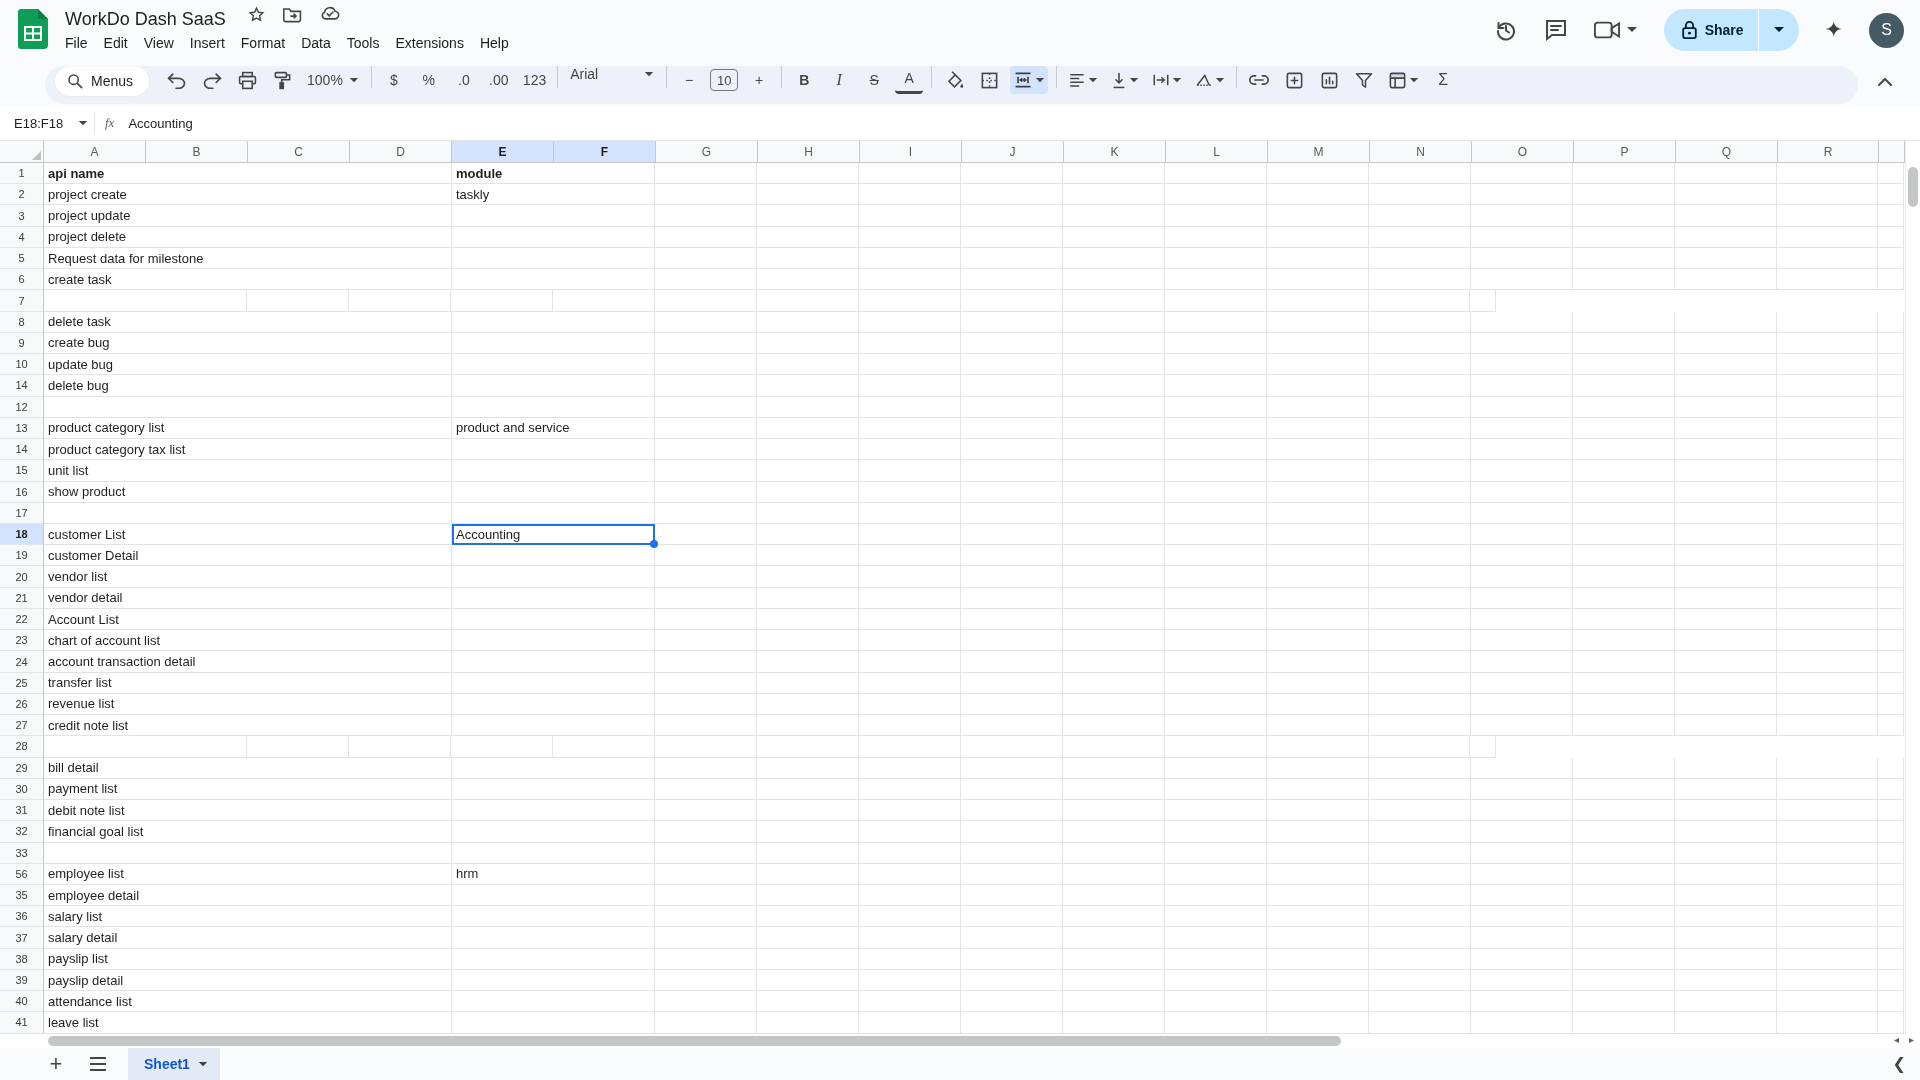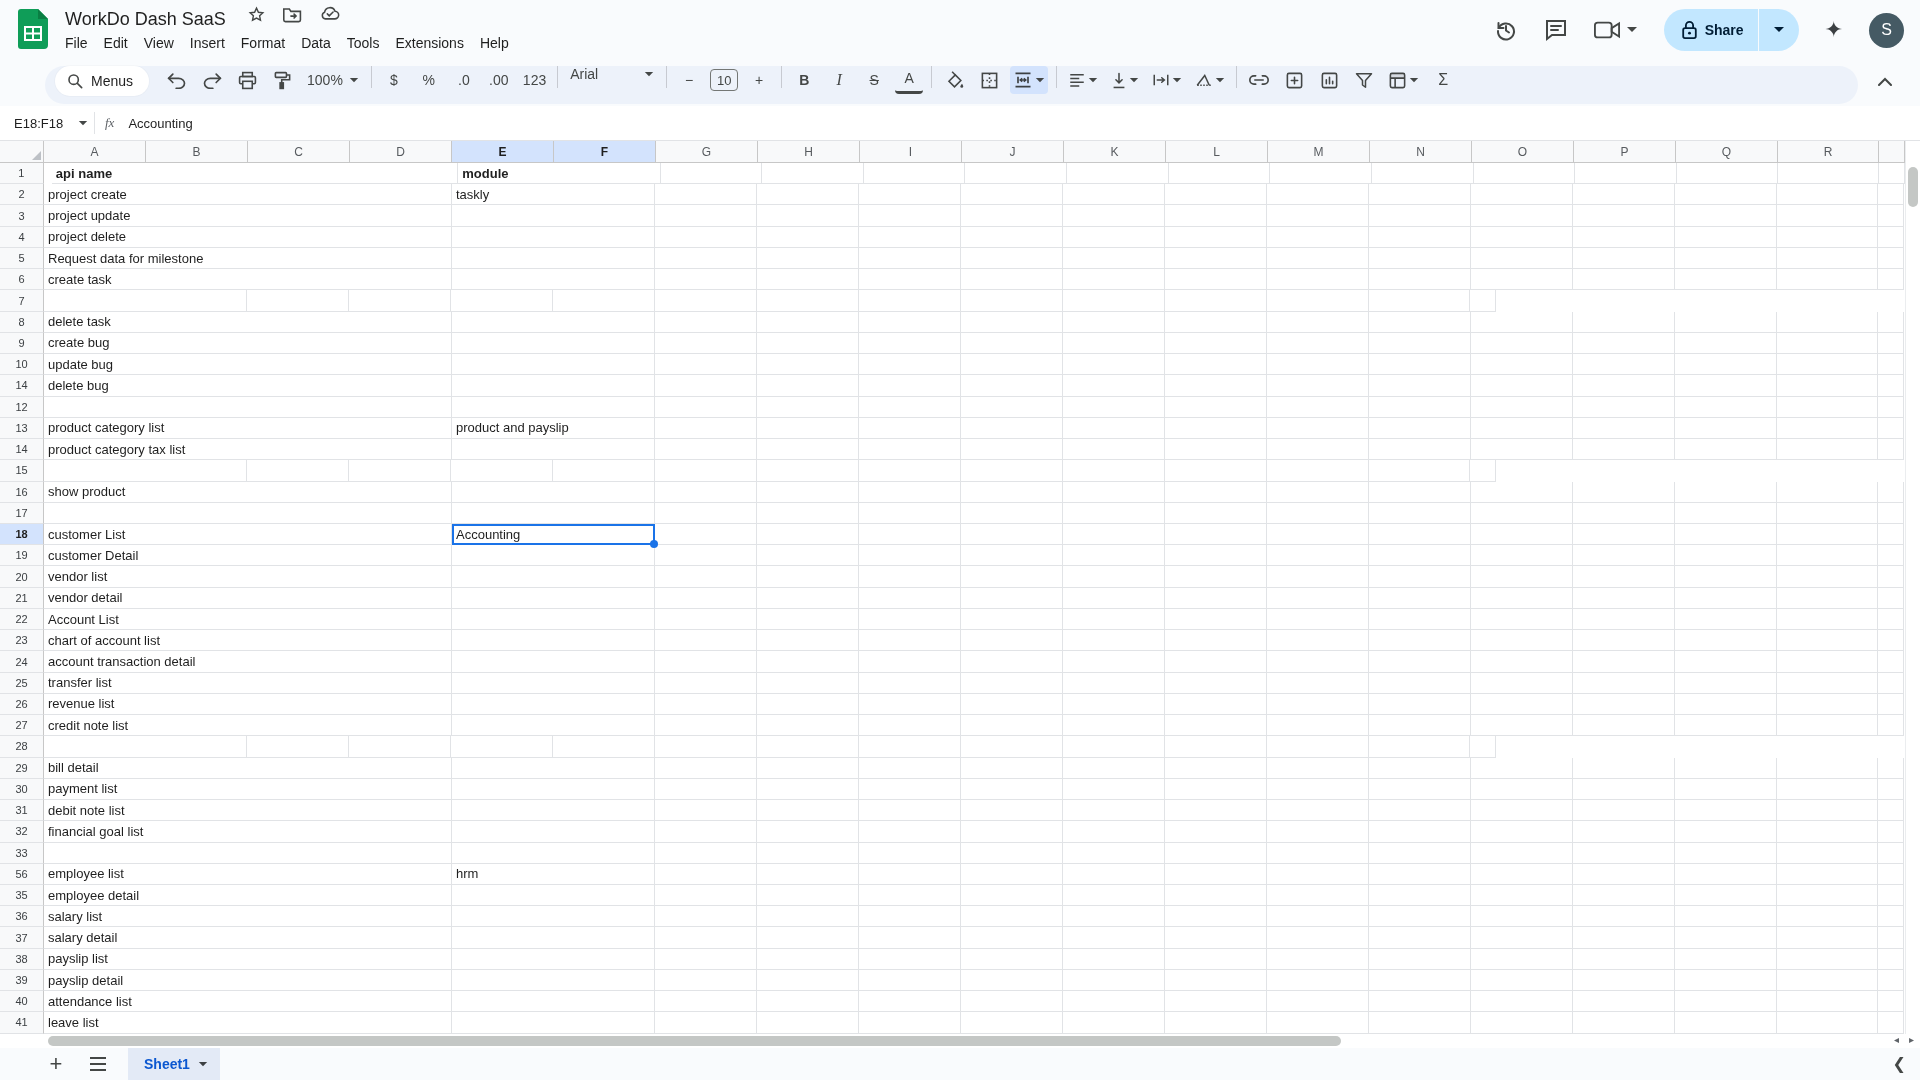--- a/index.html
+++ b/index.html
@@ -410,21 +410,21 @@
       <div class="col-h" style="width: 102px;">N</div>
       <div class="col-h" style="width: 102px;">O</div>
       <div class="col-h" style="width: 102px;">P</div>
       <div class="col-h" style="width: 102px;">Q</div>
       <div class="col-h" style="width: 101px;">R</div>
       <div class="col-h" style="width: 26px;"></div>
     </div>
   <div id="grid-body">
       <div class="grid-row">
         <div class="row-h">1</div>
-        <div class="cell bold" style="width: 408px; margin-left: 8px;">api name</div>
+        <div class="cell bold" style="width: 408px;">api name</div>
         <div class="cell bold" style="width: 203px;">module</div>
         <div class="cell" style="width: 102px;"></div>
         <div class="cell" style="width: 102px;"></div>
         <div class="cell" style="width: 102px;"></div>
         <div class="cell" style="width: 102px;"></div>
         <div class="cell" style="width: 102px;"></div>
         <div class="cell" style="width: 102px;"></div>
         <div class="cell" style="width: 102px;"></div>
         <div class="cell" style="width: 102px;"></div>
         <div class="cell" style="width: 102px;"></div>
@@ -626,21 +626,21 @@
         <div class="cell" style="width: 102px;"></div>
         <div class="cell" style="width: 102px;"></div>
         <div class="cell" style="width: 102px;"></div>
         <div class="cell" style="width: 102px;"></div>
         <div class="cell" style="width: 101px;"></div>
         <div class="cell" style="width: 26px;"></div>
       </div>
       <div class="grid-row">
         <div class="row-h">13</div>
         <div class="cell" style="width: 408px;">product category list</div>
-        <div class="cell" style="width: 203px;">product and payslip</div>
+        <div class="cell" style="width: 203px;">product and service</div>
         <div class="cell" style="width: 102px;"></div>
         <div class="cell" style="width: 102px;"></div>
         <div class="cell" style="width: 102px;"></div>
         <div class="cell" style="width: 102px;"></div>
         <div class="cell" style="width: 102px;"></div>
         <div class="cell" style="width: 102px;"></div>
         <div class="cell" style="width: 102px;"></div>
         <div class="cell" style="width: 102px;"></div>
         <div class="cell" style="width: 102px;"></div>
         <div class="cell" style="width: 102px;"></div>
@@ -661,20 +661,21 @@
         <div class="cell" style="width: 102px;"></div>
         <div class="cell" style="width: 102px;"></div>
         <div class="cell" style="width: 102px;"></div>
         <div class="cell" style="width: 102px;"></div>
         <div class="cell" style="width: 102px;"></div>
         <div class="cell" style="width: 101px;"></div>
         <div class="cell" style="width: 26px;"></div>
       </div>
       <div class="grid-row">
         <div class="row-h">15</div>
+        <div class="cell" style="width: 408px;">unit list</div>
         <div class="cell" style="width: 203px;"></div>
         <div class="cell" style="width: 102px;"></div>
         <div class="cell" style="width: 102px;"></div>
         <div class="cell" style="width: 102px;"></div>
         <div class="cell" style="width: 102px;"></div>
         <div class="cell" style="width: 102px;"></div>
         <div class="cell" style="width: 102px;"></div>
         <div class="cell" style="width: 102px;"></div>
         <div class="cell" style="width: 102px;"></div>
         <div class="cell" style="width: 102px;"></div>

